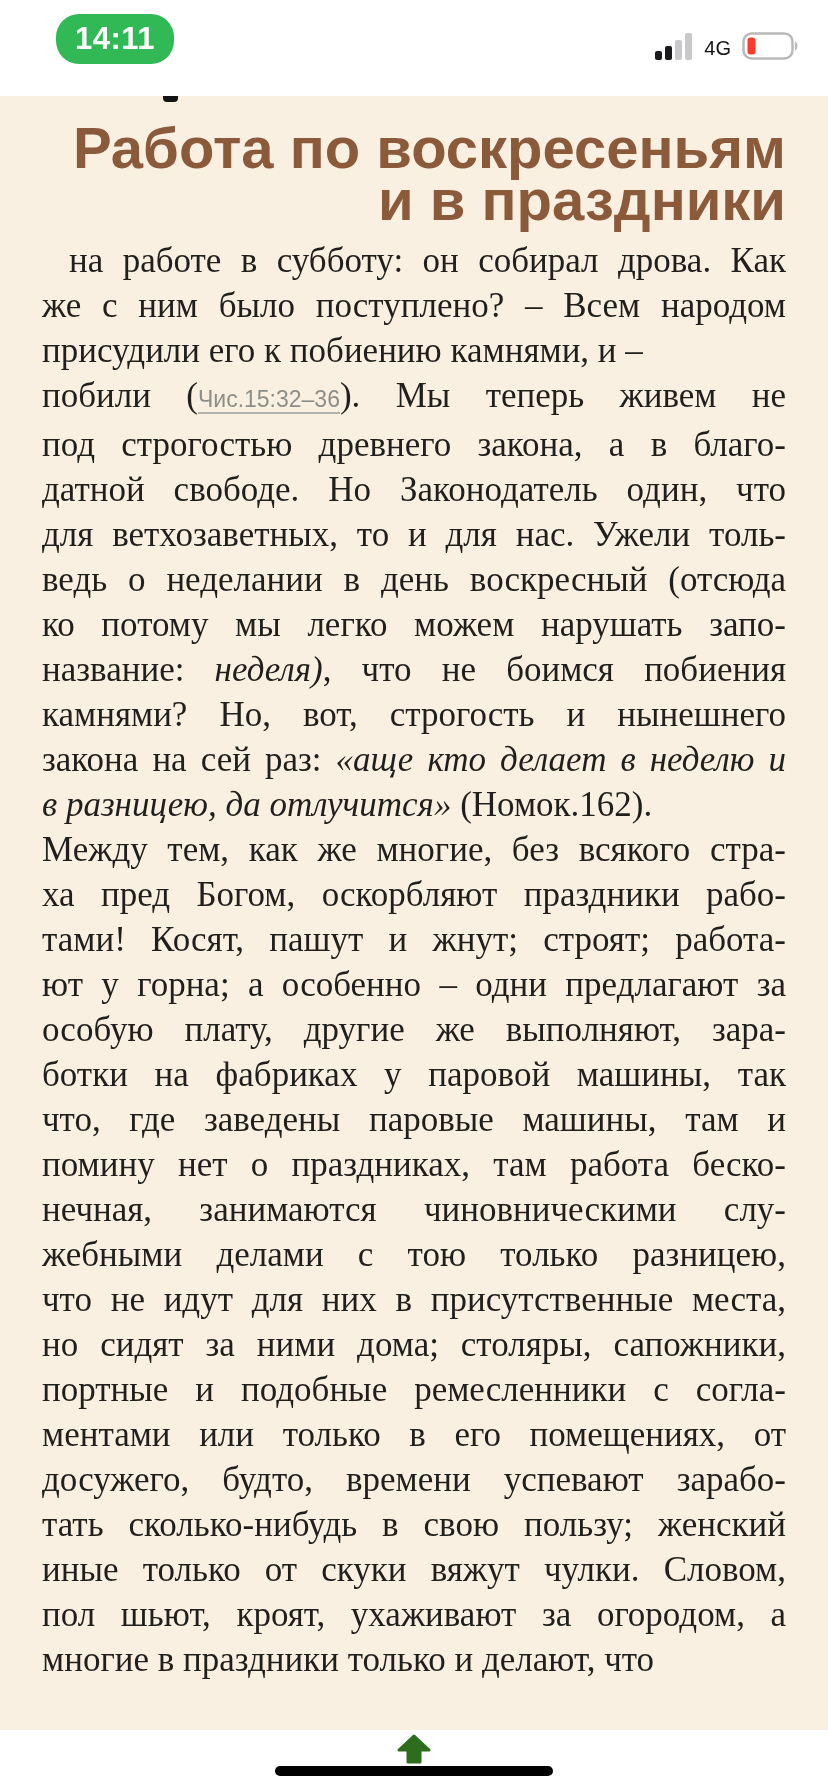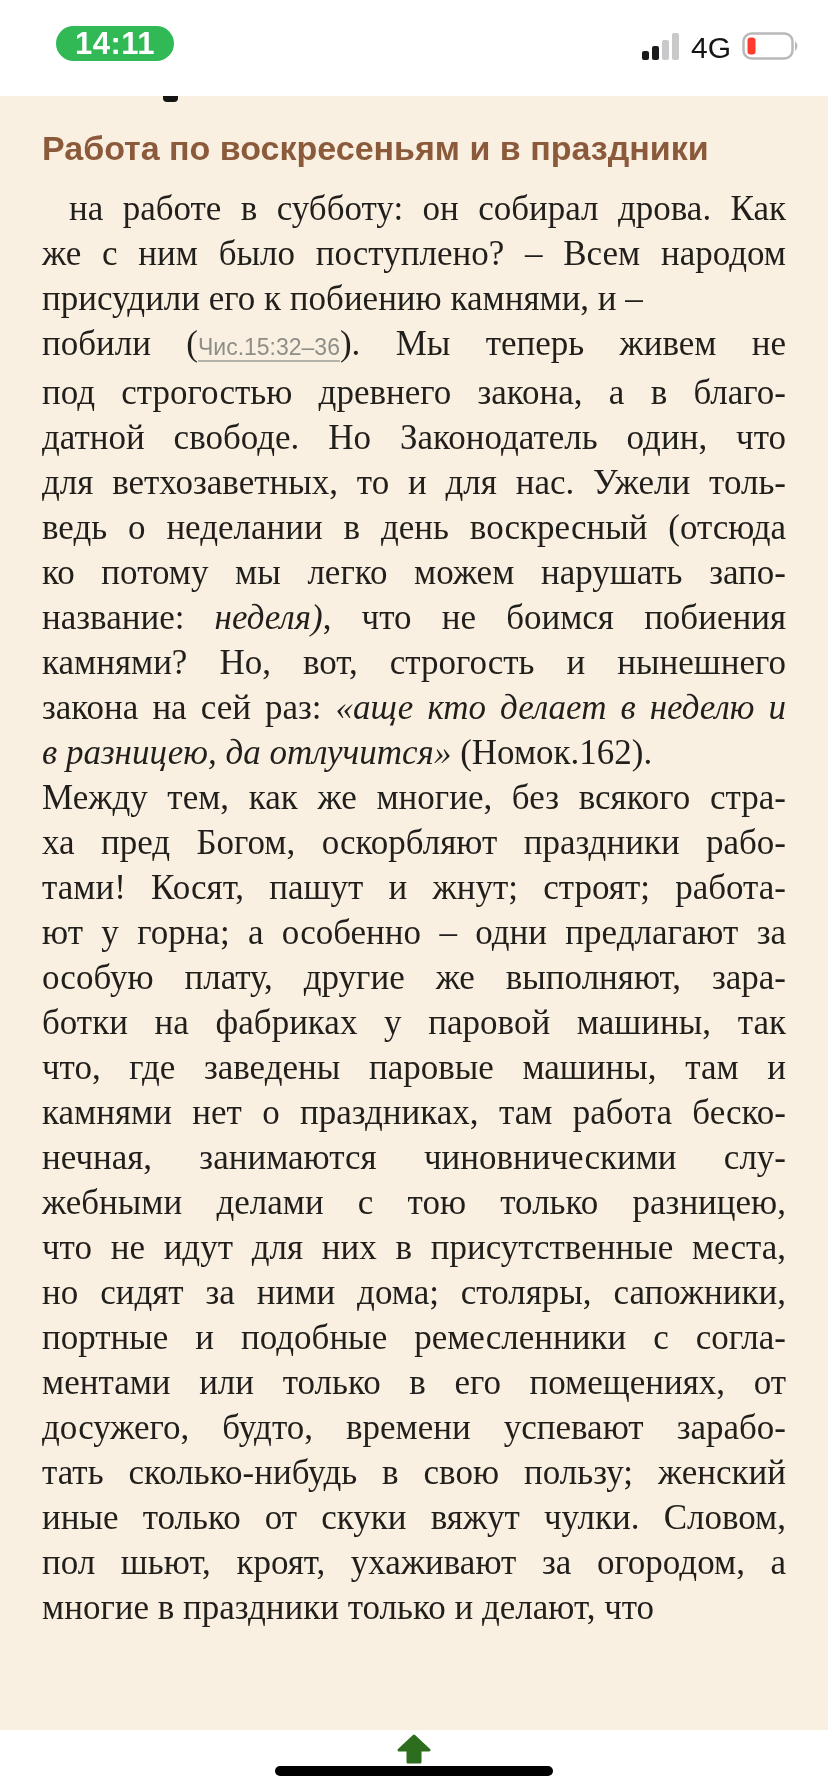--- a/index.html
+++ b/index.html
@@ -3,38 +3,38 @@
 <meta charset="utf-8">
 <style>
   html,body{margin:0;padding:0;}
   body{
     width:828px;height:1792px;position:relative;overflow:hidden;
     background:#ffffff;font-family:"Liberation Sans",sans-serif;
   }
   
   .status-bar{position:absolute;top:0;left:0;width:828px;height:96px;background:#ffffff;}
   .time-pill{
-    position:absolute;left:56px;top:14px;width:118px;height:35px;
+    position:absolute;left:56px;top:14px;width:118px;height:50px;
     background:var(--pill-green,#31b955);border-radius:23px;
     display:flex;align-items:center;justify-content:center;
-    color:#ffffff;font-size:31px;font-weight:bold;letter-spacing:.5px;margin-top:12px;
+    color:#ffffff;font-size:31px;font-weight:bold;letter-spacing:.5px;
   }
   .right-cluster{position:absolute;right:28px;top:26px;height:44px;display:flex;align-items:center;gap:11px;}
-  .net-label{font-size:30px;color:#141416;}
+  .net-label{font-size:20px;color:#141416;}
   
   .page{
     position:absolute;top:96px;left:0;width:828px;height:1634px;
     background:var(--page-cream,#faf0e2);overflow:hidden;
   }
   .frag{position:absolute;top:-4px;left:163px;width:15px;height:10px;background:#141414;border-radius:4px;}
   .title{
-    margin:26px 42px 0;text-align:left;
+    margin:26px 42px 0;text-align:right;
     color:var(--title-brown,#8a5a3b);
     font-family:"Liberation Sans",sans-serif;font-weight:bold;
-    font-size:34px;line-height:52px;
+    font-size:58px;line-height:52px;
   }
   .text{
     margin:12px 42px 0;width:744px;
     font-family:"Liberation Serif",serif;
     font-size:35px;line-height:45px;color:#211f1b;
   }
   .tline{text-align:justify;text-align-last:justify;}
   .tline.natural{text-align-last:left;}
   .tline:first-child{text-indent:27px;}
   .ital{font-style:italic;}
@@ -96,21 +96,21 @@
       <div class="tline"><span>камнями? Но, вот, строгость и нынешнего</span></div>
       <div class="tline"><span>закона на сей раз: </span><span class="ital">«аще кто делает в неделю и</span></div>
       <div class="tline natural"><span class="ital">в разницею, да отлучится»</span><span> (Номок.162).</span></div>
       <div class="tline"><span>Между тем, как же многие, без всякого стра-</span></div>
       <div class="tline"><span>ха пред Богом, оскорбляют праздники рабо-</span></div>
       <div class="tline"><span>тами! Косят, пашут и жнут; строят; работа-</span></div>
       <div class="tline"><span>ют у горна; а особенно – одни предлагают за</span></div>
       <div class="tline"><span>особую плату, другие же выполняют, зара-</span></div>
       <div class="tline"><span>ботки на фабриках у паровой машины, так</span></div>
       <div class="tline"><span>что, где заведены паровые машины, там и</span></div>
-      <div class="tline"><span>камнями нет о праздниках, там работа беско-</span></div>
+      <div class="tline"><span>помину нет о праздниках, там работа беско-</span></div>
       <div class="tline"><span>нечная, занимаются чиновническими слу-</span></div>
       <div class="tline"><span>жебными делами с тою только разницею,</span></div>
       <div class="tline"><span>что не идут для них в присутственные места,</span></div>
       <div class="tline"><span>но сидят за ними дома; столяры, сапожники,</span></div>
       <div class="tline"><span>портные и подобные ремесленники с согла-</span></div>
       <div class="tline"><span>ментами или только в его помещениях, от</span></div>
       <div class="tline"><span>досужего, будто, времени успевают зарабо-</span></div>
       <div class="tline"><span>тать сколько-нибудь в свою пользу; женский</span></div>
       <div class="tline"><span>иные только от скуки вяжут чулки. Словом,</span></div>
       <div class="tline"><span>пол шьют, кроят, ухаживают за огородом, а</span></div>

